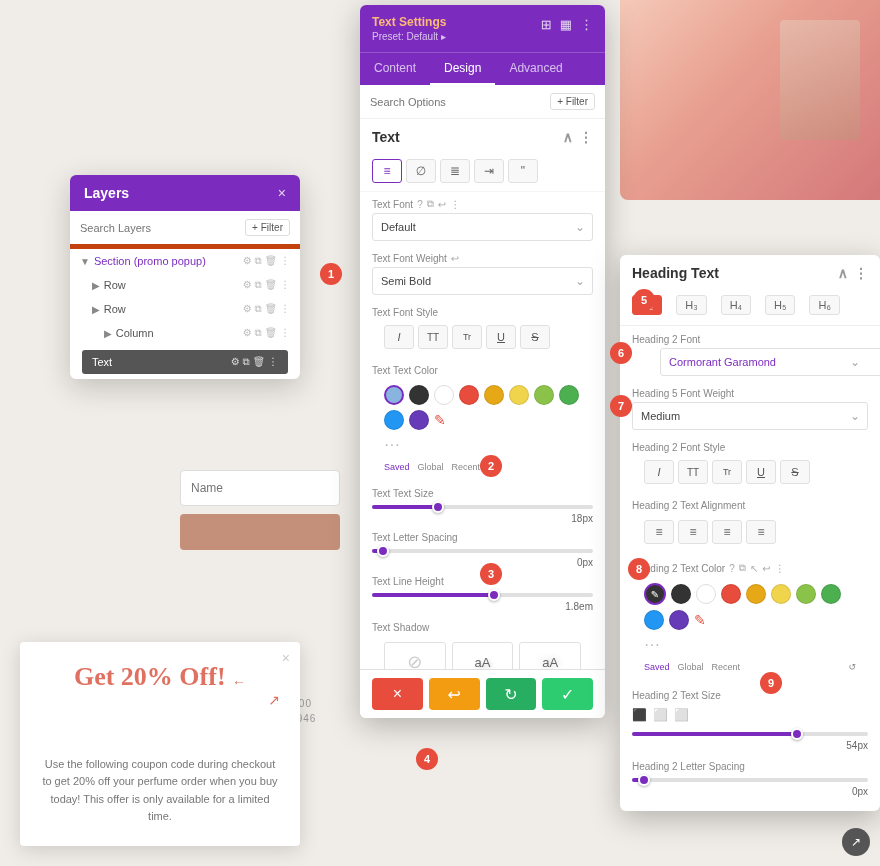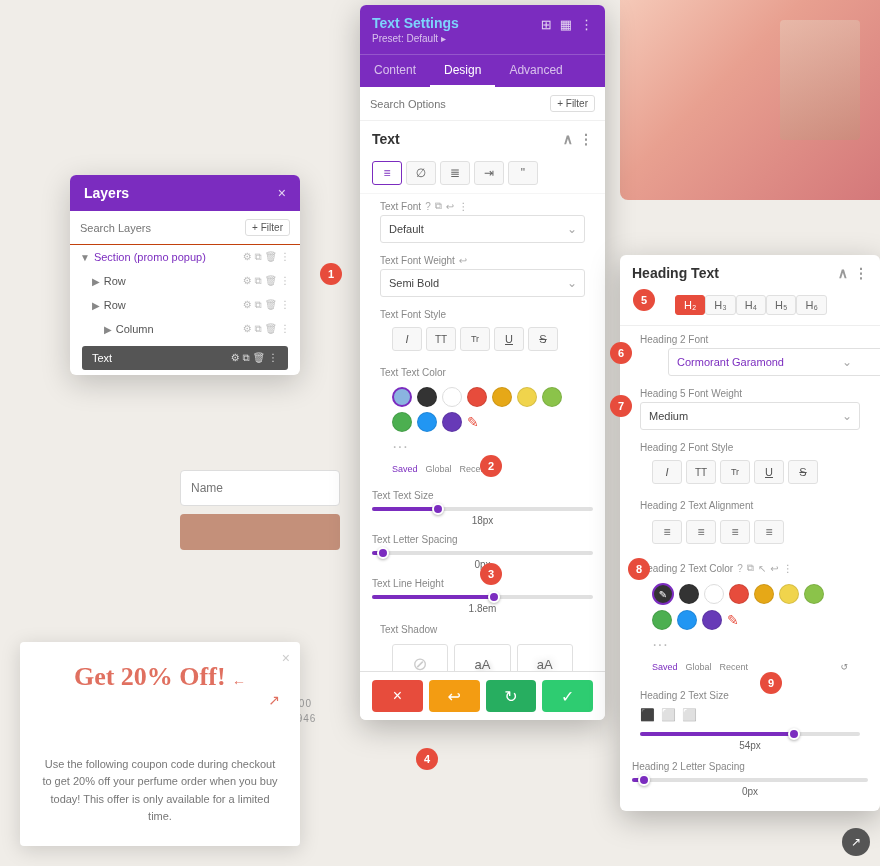--- a/index.html
+++ b/index.html
@@ -119,21 +119,21 @@
     }
     .layers-header-close {
       cursor: pointer;
       font-size: 14px;
       opacity: 0.8;
     }
     .layers-search {
       display: flex;
       align-items: center;
       padding: 8px 10px;
-      border-bottom: 1px solid #c2410c;
+      border-bottom: 5px solid #c2410c;
       gap: 6px;
     }
     .layers-search input {
       flex: 1;
       border: none;
       outline: none;
       font-size: 11px;
       color: #888;
     }
     .layers-filter-btn {
@@ -246,21 +246,21 @@
       align-items: center;
       justify-content: center;
       cursor: pointer;
       font-size: 12px;
       color: #666;
     }
     .align-btn.active { background: white; border-color: #7b2cbf; color: #7b2cbf; }
 
     
     .field-row {
-      padding: 6px 20px;
+      padding: 6px 12px;
     }
     .field-label {
       font-size: 10px;
       color: #888;
       margin-bottom: 3px;
       display: flex;
       align-items: center;
       gap: 4px;
     }
     .field-label .help { color: #aaa; cursor: pointer; }
@@ -344,21 +344,21 @@
       position: absolute;
       top: 50%;
       transform: translate(-50%, -50%);
       width: 12px; height: 12px;
       background: #7b2cbf;
       border-radius: 50%;
       border: 2px solid white;
       box-shadow: 0 1px 3px rgba(0,0,0,0.3);
     }
     .slider-value {
-      text-align: center;
+      text-align: right;
       font-size: 10px;
       color: #666;
       margin-top: -2px;
     }
 
     
     .shadow-row {
       display: grid;
       grid-template-columns: repeat(3, 1fr);
       gap: 6px;
@@ -430,23 +430,22 @@
       justify-content: space-between;
       padding: 10px 12px;
       font-size: 14px;
       font-weight: 600;
       color: #333;
     }
 
     
     .heading-type-row {
       display: flex;
-      gap: 0;
+      gap: 14px;
       padding: 4px 12px 8px;
-      margin-left: 43px;
     }
     .heading-type-btn {
       padding: 3px 8px;
       border: 1px solid #e0e0e0;
       border-radius: 3px;
       font-size: 11px;
       cursor: pointer;
       background: #f8f8f8;
       color: #666;
     }
@@ -617,21 +616,21 @@
     <div class="layer-item active layer-indent-3" style="padding-left:10px;">
       <span class="label">Text</span>
       <span class="icons">⚙ ⧉ 🗑 ⋮</span>
     </div>
   </div>
 </div>
 
 <div class="text-settings-panel">
   <div class="panel-header-wrap">
     <div>
-      <div style="color:#7dd3fc;font-size:14px;font-weight:600;">Text Settings</div>
+      <div style="color:#fdba74;font-size:12px;font-weight:600;">Text Settings</div>
       <div style="color:rgba(255,255,255,0.7);font-size:10px;margin-top:2px;cursor:pointer;">Preset: Default ▸</div>
     </div>
     <div class="panel-header-icons-row">
       <span style="cursor:pointer;">⊞</span>
       <span style="cursor:pointer;">▦</span>
       <span style="cursor:pointer;">⋮</span>
     </div>
   </div>
   <div class="panel-tabs">
     <div class="panel-tab">Content</div>

